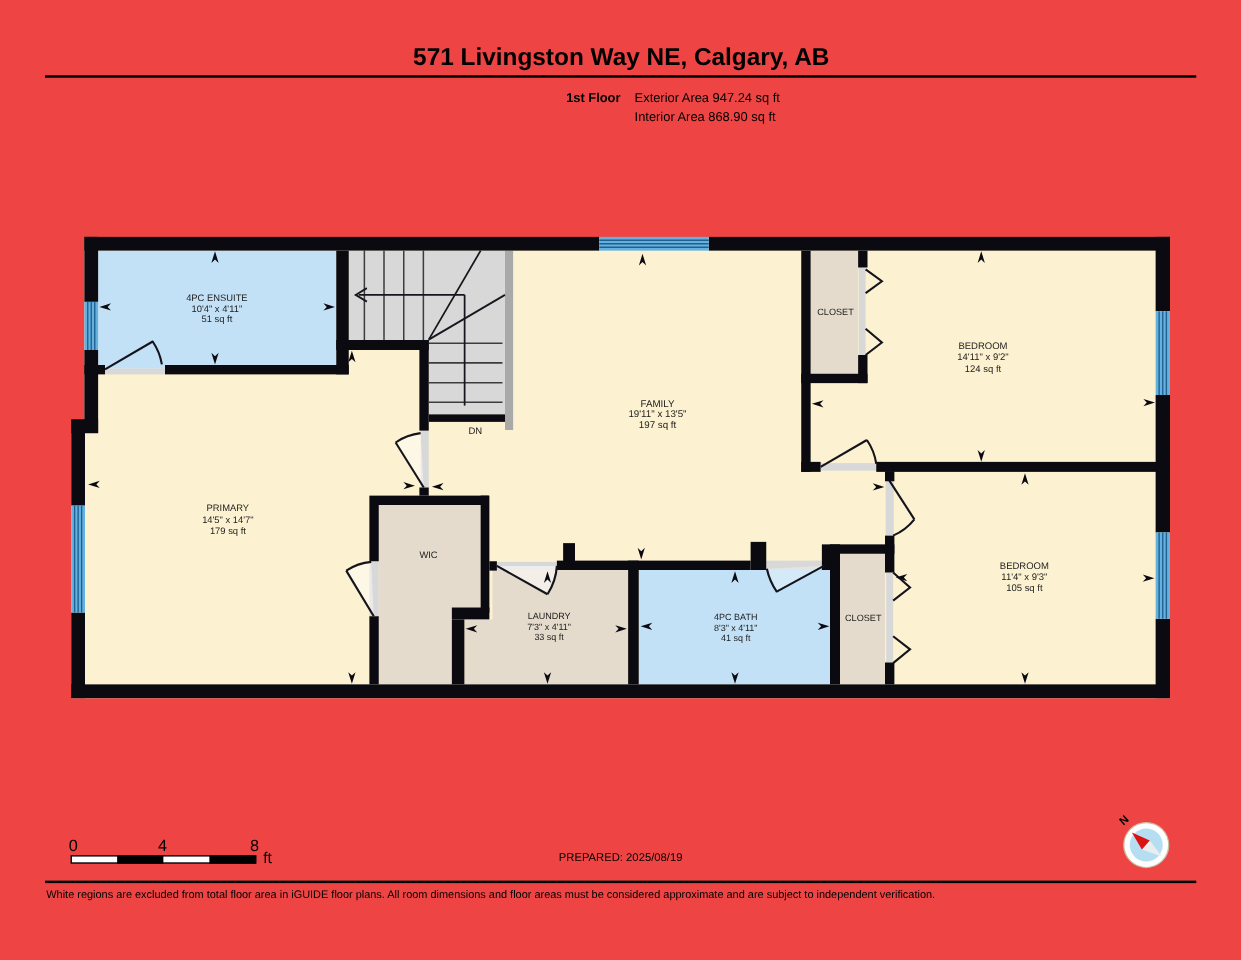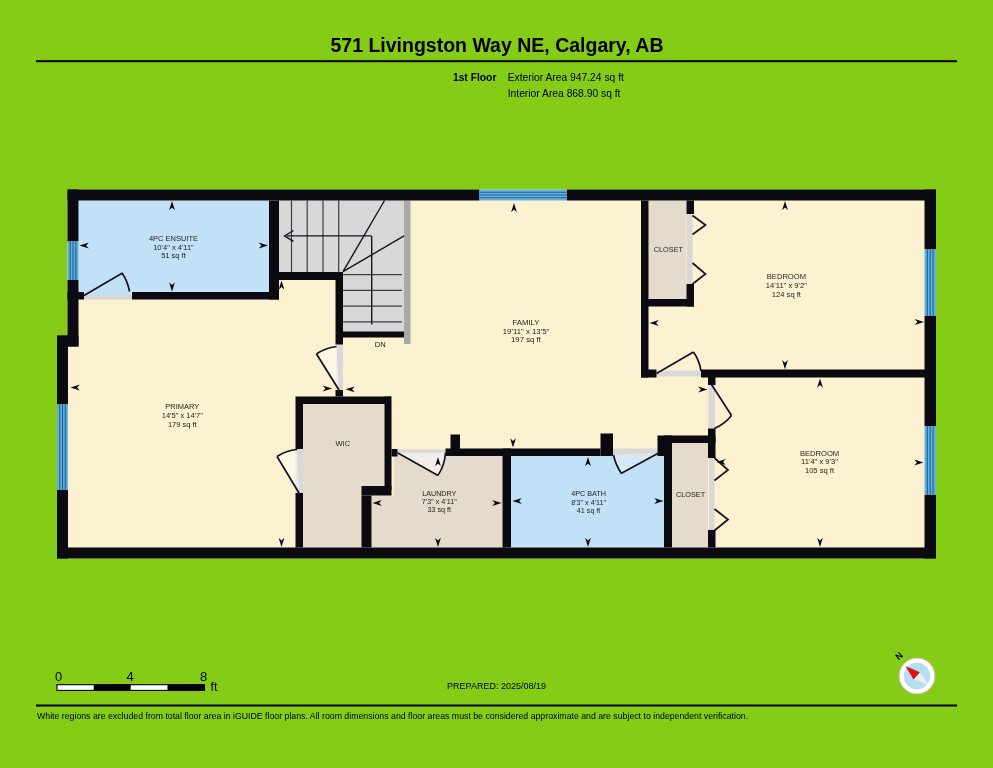--- a/index.html
+++ b/index.html
@@ -1,16 +1,16 @@
 <!DOCTYPE html>
 <html><head>
 <meta charset="utf-8">
 <style>
   html,body{margin:0;padding:0;background:#ffffff;}
-  .page{position:relative;width:993px;height:768px;background:#84cc16;font-family:"Liberation Sans",sans-serif;}
+  .page{position:relative;width:993px;height:768px;background:#ef4444;font-family:"Liberation Sans",sans-serif;}
   svg{display:block;}
   text{font-family:"Liberation Sans",sans-serif;}
 </style>
 </head>
 <body>
 <div class="page">
 <svg width="993" height="768" viewBox="0 0 993 768" xmlns="http://www.w3.org/2000/svg">
 
 <text x="497" y="52" font-size="19.5" font-weight="bold" fill="#000" text-anchor="middle">571 Livingston Way NE, Calgary, AB</text>
 

